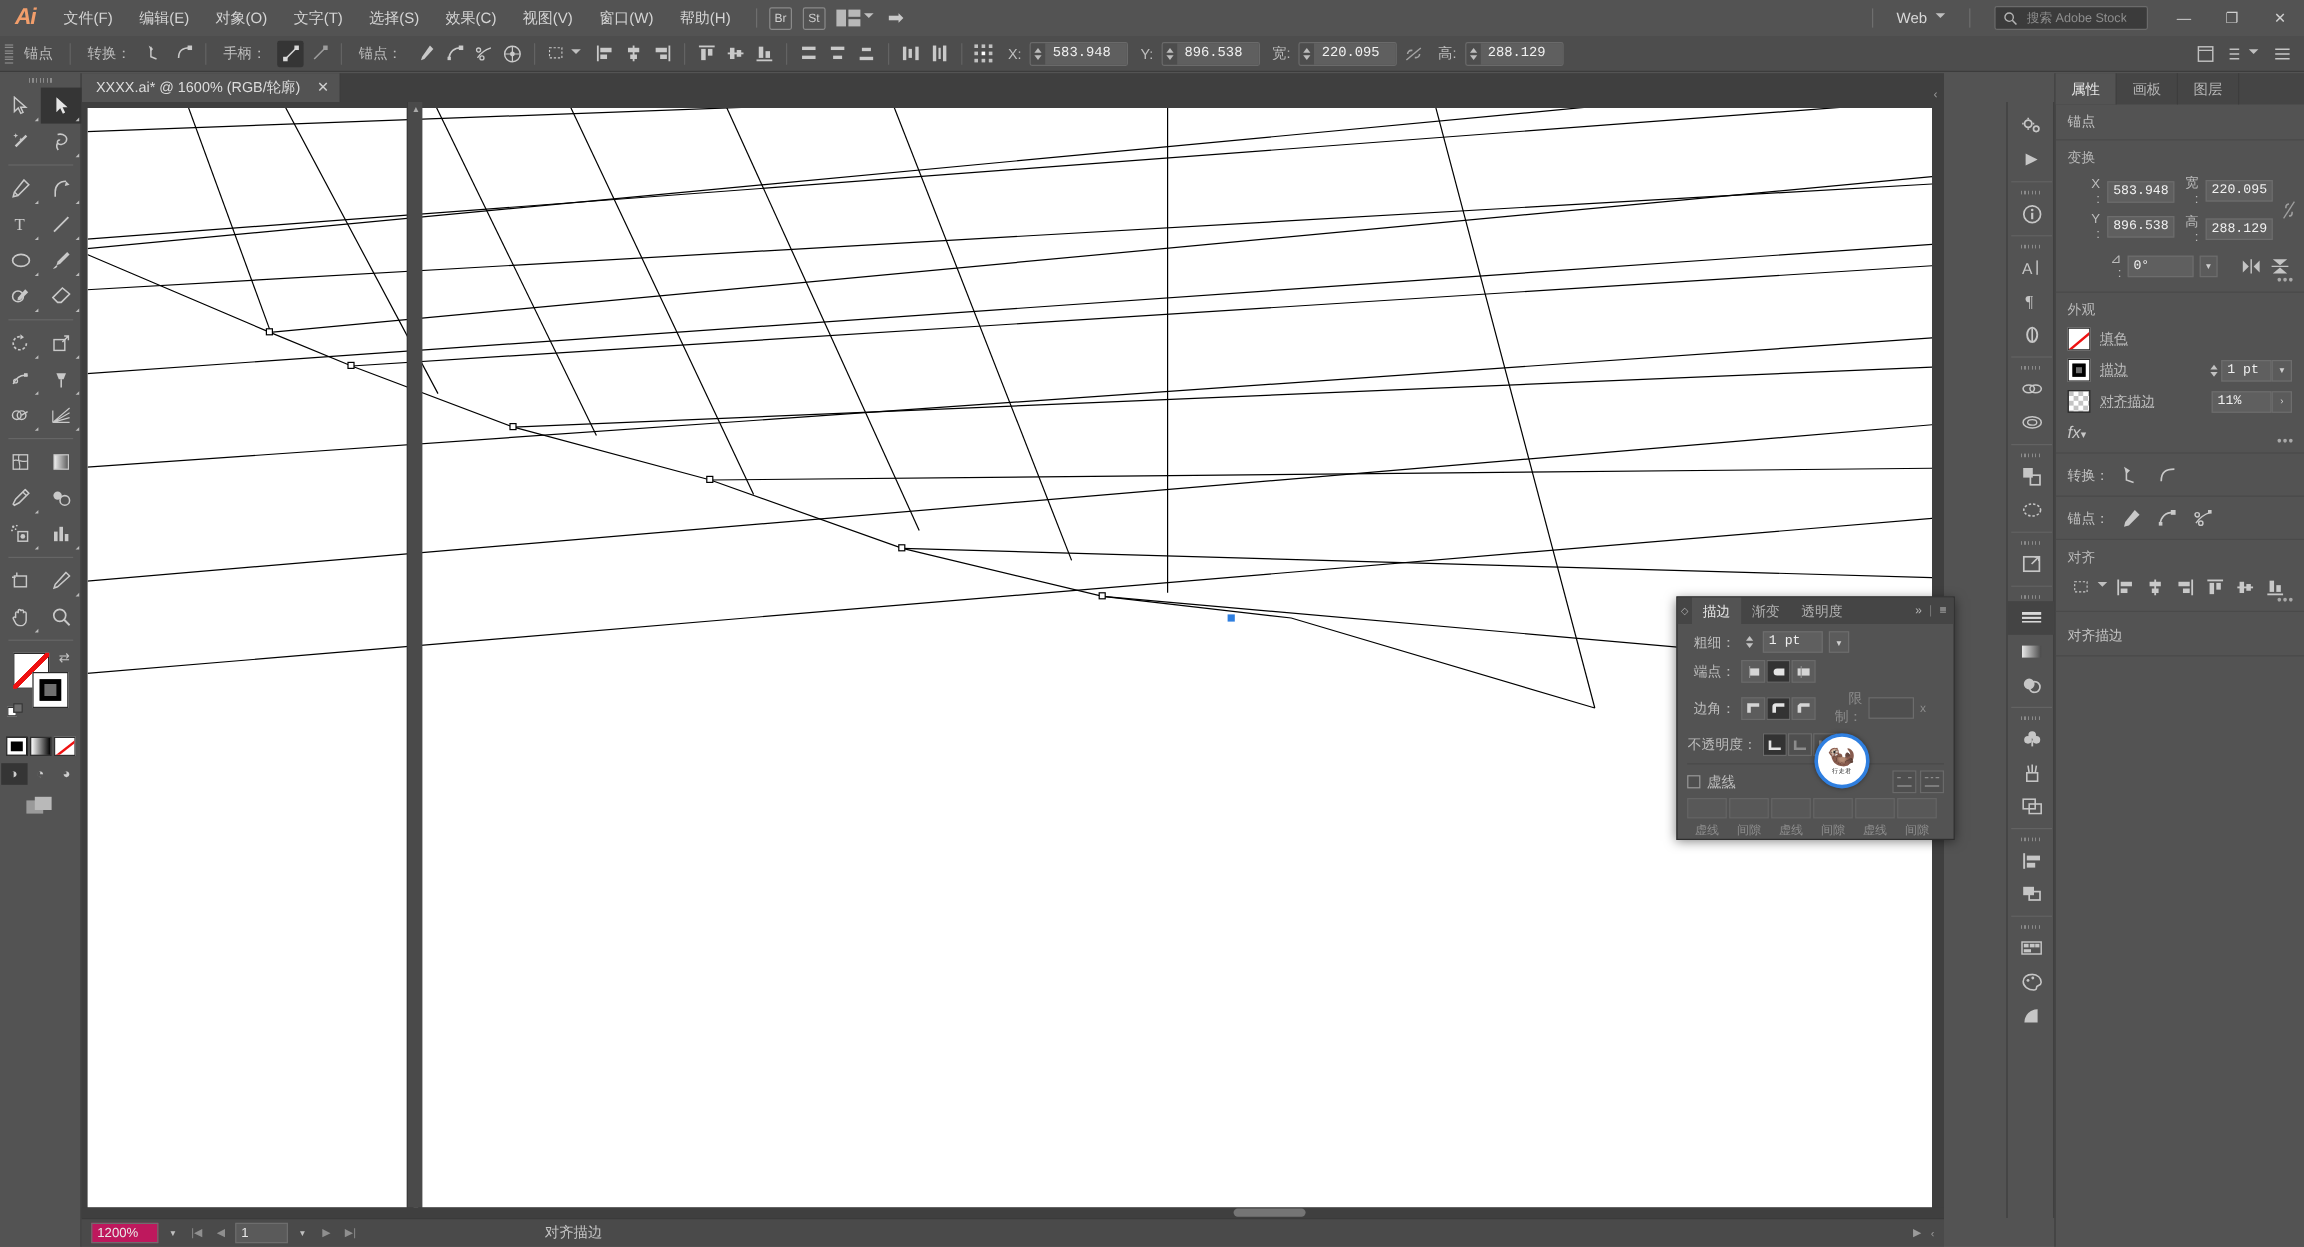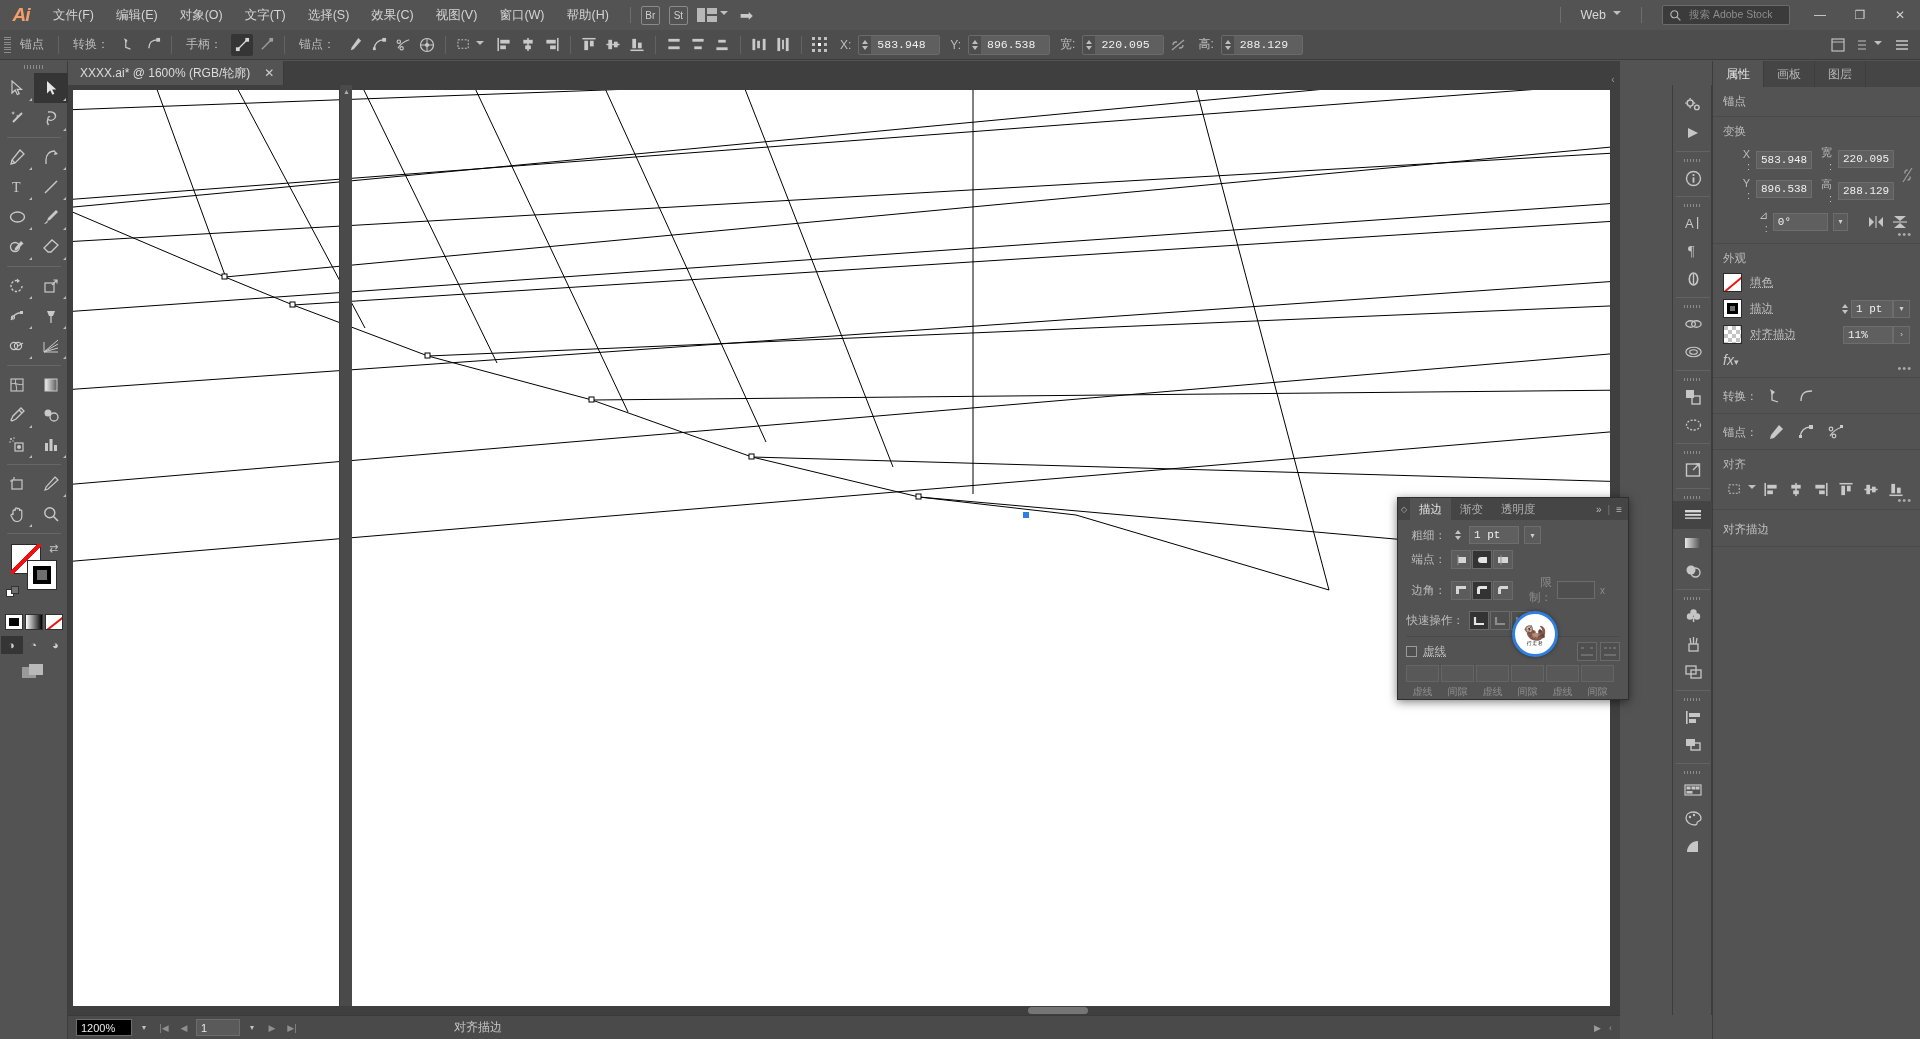--- a/index.html
+++ b/index.html
@@ -179,21 +179,21 @@
   }
   .hscroll .thumb { position:absolute; left:960px; top:1px; width:60px; height:7px; background:#757575; border-radius:4px; }
 
   
   .statusbar {
     position:absolute; left:68px; bottom:0; width:1552px; height:24px;
     background:#4a4a4a; border-top:1px solid #3a3a3a;
     display:flex; align-items:center; padding-left:8px; gap:4px;
   }
   .st-zoom {
-    width:56px; height:17px; background:#000000; border:1px solid #6d6d6d;
+    width:56px; height:17px; background:#be185d; border:1px solid #6d6d6d;
     color:#e8e8e8; font-size:11px; display:flex; align-items:center; padding:0 4px;
   }
   .st-drop { width:16px; height:17px; display:flex; align-items:center; justify-content:center; color:#c0c0c0; font-size:8px; }
   .st-nav { width:16px; height:17px; display:flex; align-items:center; justify-content:center; color:#8f8f8f; font-size:9px; }
   .st-page { width:44px; height:17px; background:#5a5a5a; border:1px solid #6d6d6d; color:#e8e8e8; font-size:11px; display:flex; align-items:center; padding:0 4px; }
   .st-tool { margin-left:150px; color:#c5c5c5; font-size:12px; }
   .st-right { margin-left:auto; display:flex; align-items:center; gap:8px; padding-right:8px; color:#9b9b9b; font-size:9px; }
 
   
   .icondock {
@@ -1401,21 +1401,21 @@
             <svg width="14" height="12" viewBox="0 0 14 12">
                 <path d="M2 10 L2 4 L4 2 L12 2 L12 5 L5 5 L5 10 Z" fill="#d5d5d5"></path>
               </svg>
           </div>
         </div>
         <span class="sp-lab dim" style="width:34px">限制：</span>
         <div class="sp-in dim" style="width:38px"></div>
         <span style="color:#8c8c8c;font-size:10px">x</span>
       </div>
       <div class="sp-row">
-        <span class="sp-lab" style="width:58px">快速操作：</span>
+        <span class="sp-lab" style="width:58px">不透明度：</span>
         <div class="sp-grp">
           <div class="sp-bt on">
             <svg width="14" height="12" viewBox="0 0 14 12">
                 <path d="M3 2 L3 9 L12 9" fill="none" stroke="#e4e4e4" stroke-width="2.2"></path>
               </svg>
           </div>
           <div class="sp-bt dim">
             <svg width="14" height="12" viewBox="0 0 14 12">
                 <path d="M3 2 L3 9 L12 9" fill="none" stroke="#8c8c8c" stroke-width="2.2"></path>
               </svg>

